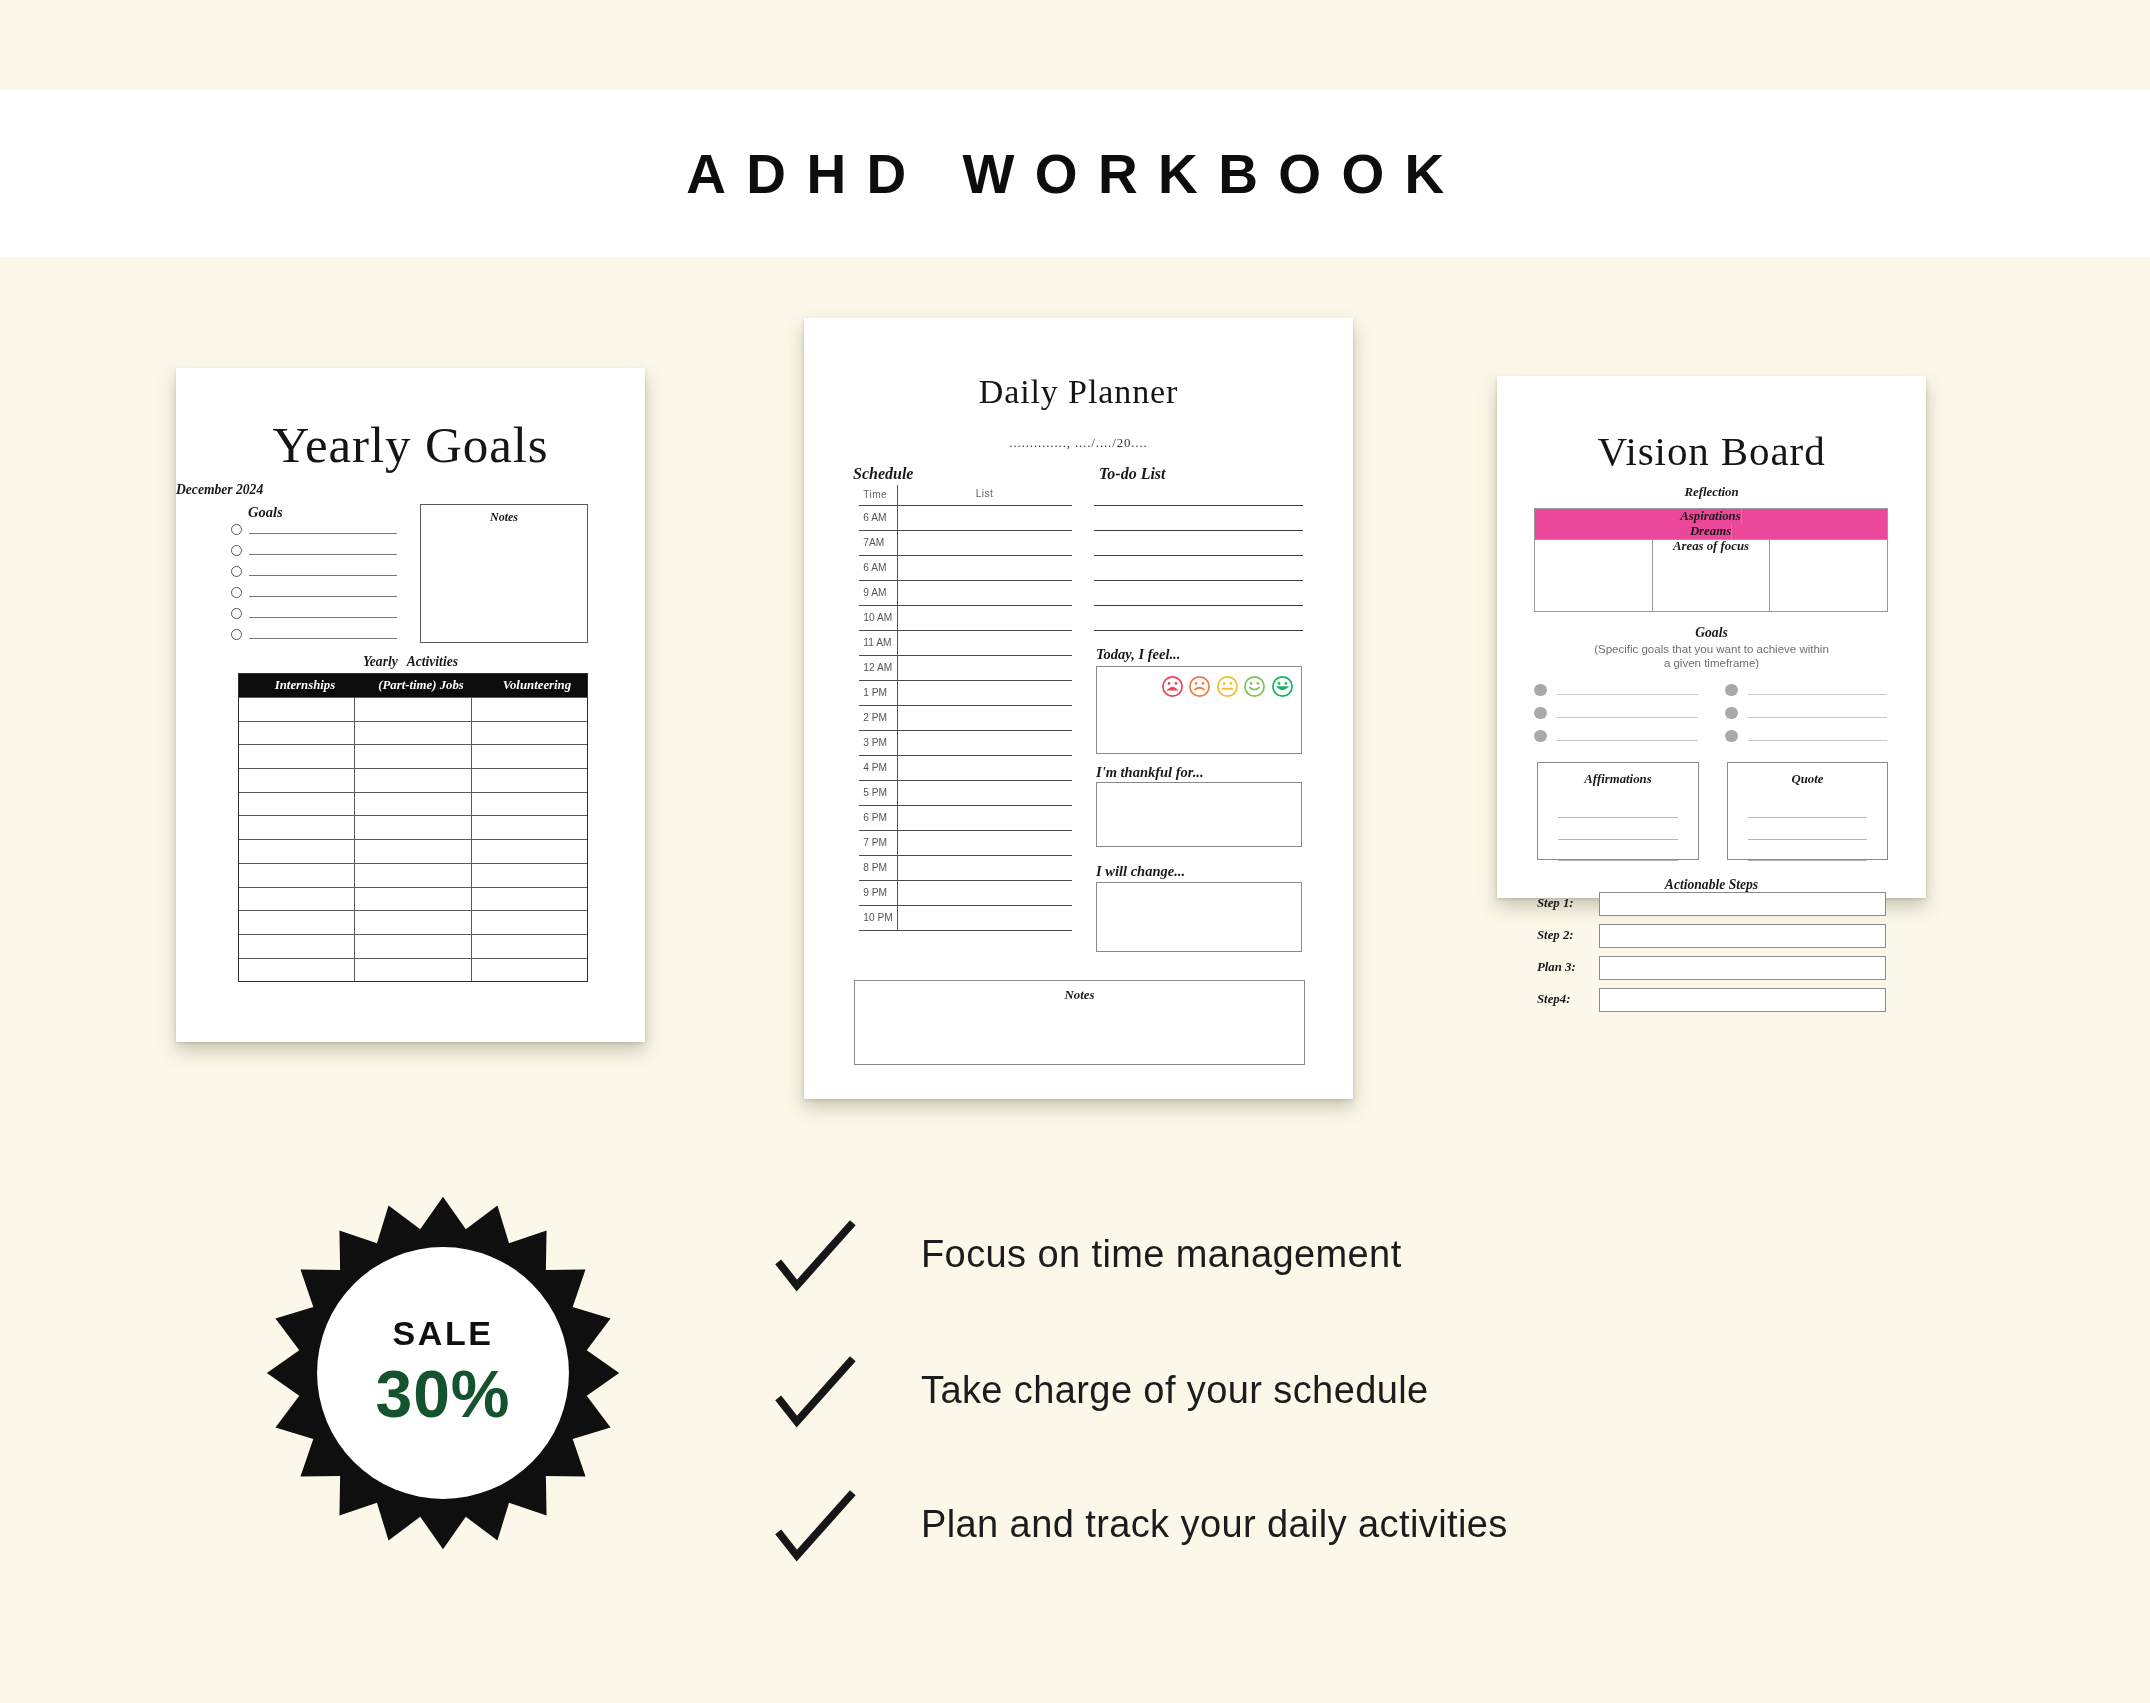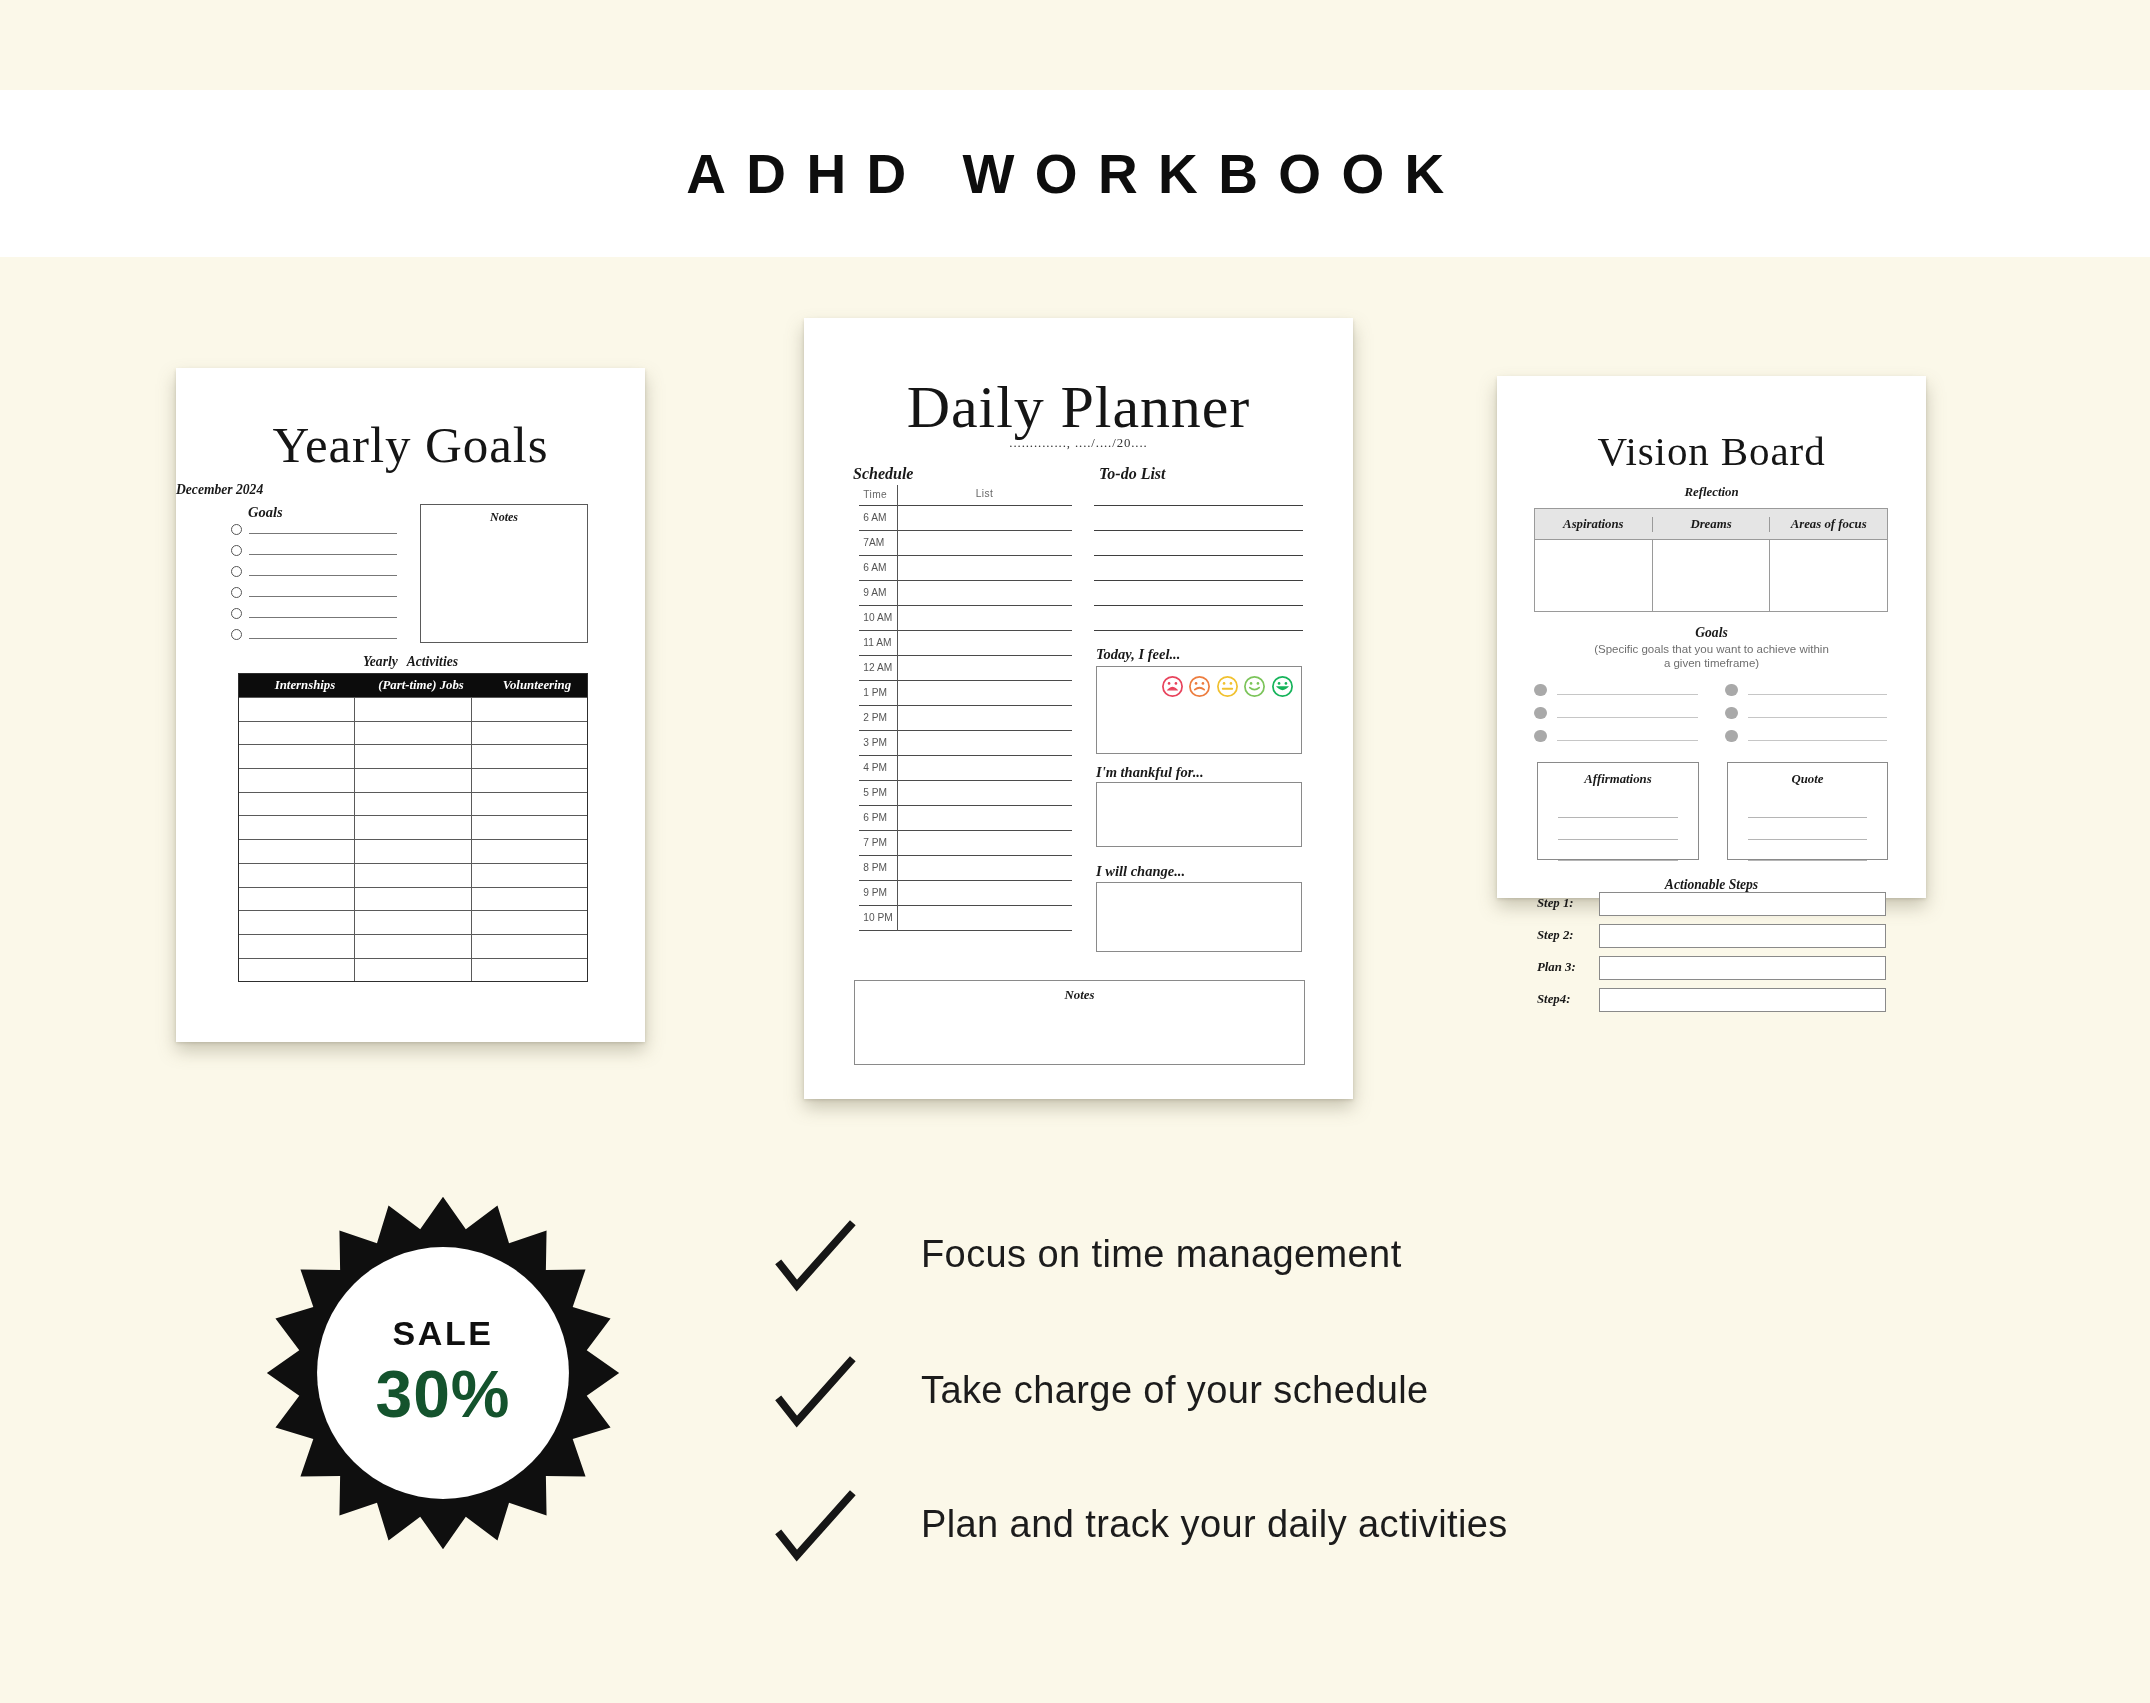--- a/index.html
+++ b/index.html
@@ -55,21 +55,21 @@
   #dp-thankful-label{top:446px;}
   #dp-thankful-box{position:absolute;left:292px;top:464px;width:204px;height:63px;border:0.9px solid #8a8a8a;}
   #dp-change-label{top:545px;}
   #dp-change-box{position:absolute;left:292px;top:564px;width:204px;height:68px;border:0.9px solid #8a8a8a;}
   #dp-notes-box{position:absolute;left:50px;top:662px;width:449px;height:83px;border:0.9px solid #8a8a8a;}
   #dp-notes-box span{position:absolute;left:0;right:0;top:6.8px;text-align:center;font-size:12.8px;}
   
   #card-vision{left:1497px;top:376px;width:429px;height:522px;}
   #vb-reflection{position:absolute;left:0;right:0;top:109px;text-align:center;font-size:12.8px;}
   #vb-table{position:absolute;left:37px;top:132px;width:352px;border:0.9px solid #9a9a9a;}
-  .vt-hrow{display:flex;background:#e5e5e5;height:30px;align-items:center;}
+  .vt-hrow{display:flex;background:#ec4899;height:30px;align-items:center;flex-direction:column;}
   .vt-h{flex:1;text-align:center;font-size:12.8px;border-right:0.9px solid #9a9a9a;}
   .vt-h:last-child{border-right:none;}
   .vt-body{display:flex;height:71px;border-top:0.9px solid #9a9a9a;}
   .vt-cell{flex:1;border-right:0.9px solid #9a9a9a;}
   .vt-cell:last-child{border-right:none;}
   #vb-goals-label{position:absolute;left:0;right:0;top:249px;text-align:center;font-size:13.6px;}
   .vb-note{position:absolute;left:0;right:0;text-align:center;font-size:11.5px;color:#6f6f6f;}
   #vb-note1{top:267px;}  #vb-note2{top:281px;}
   .vb-col{position:absolute;top:300px;}
   #vb-col1{left:37px;width:164px;} #vb-col2{left:228px;width:162px;}
@@ -203,21 +203,21 @@
         </div>
         <div class="yt-row">
           <div class="yt-cell"></div>
           <div class="yt-cell"></div>
           <div class="yt-cell"></div>
         </div>
       </div>
   </section>
 
   <section class="card" id="card-daily">
-    <div class="ctitle" style="top:55px;font-size:60px;">Daily Planner</div>
+    <div class="ctitle" style="top:55px;font-size:34px;">Daily Planner</div>
     <div class="serif" id="dp-date">.............., ..../..../20....</div>
     <div class="bi sec-label" id="dp-schedule-label">Schedule</div>
     <div class="bi sec-label" id="dp-todo-label">To-do List</div>
 
     <div id="sch-table">
       <div id="sch-head">
         <span class="t">Time</span>
         <span class="l">List</span>
       </div>
       <div id="sch-rows">

